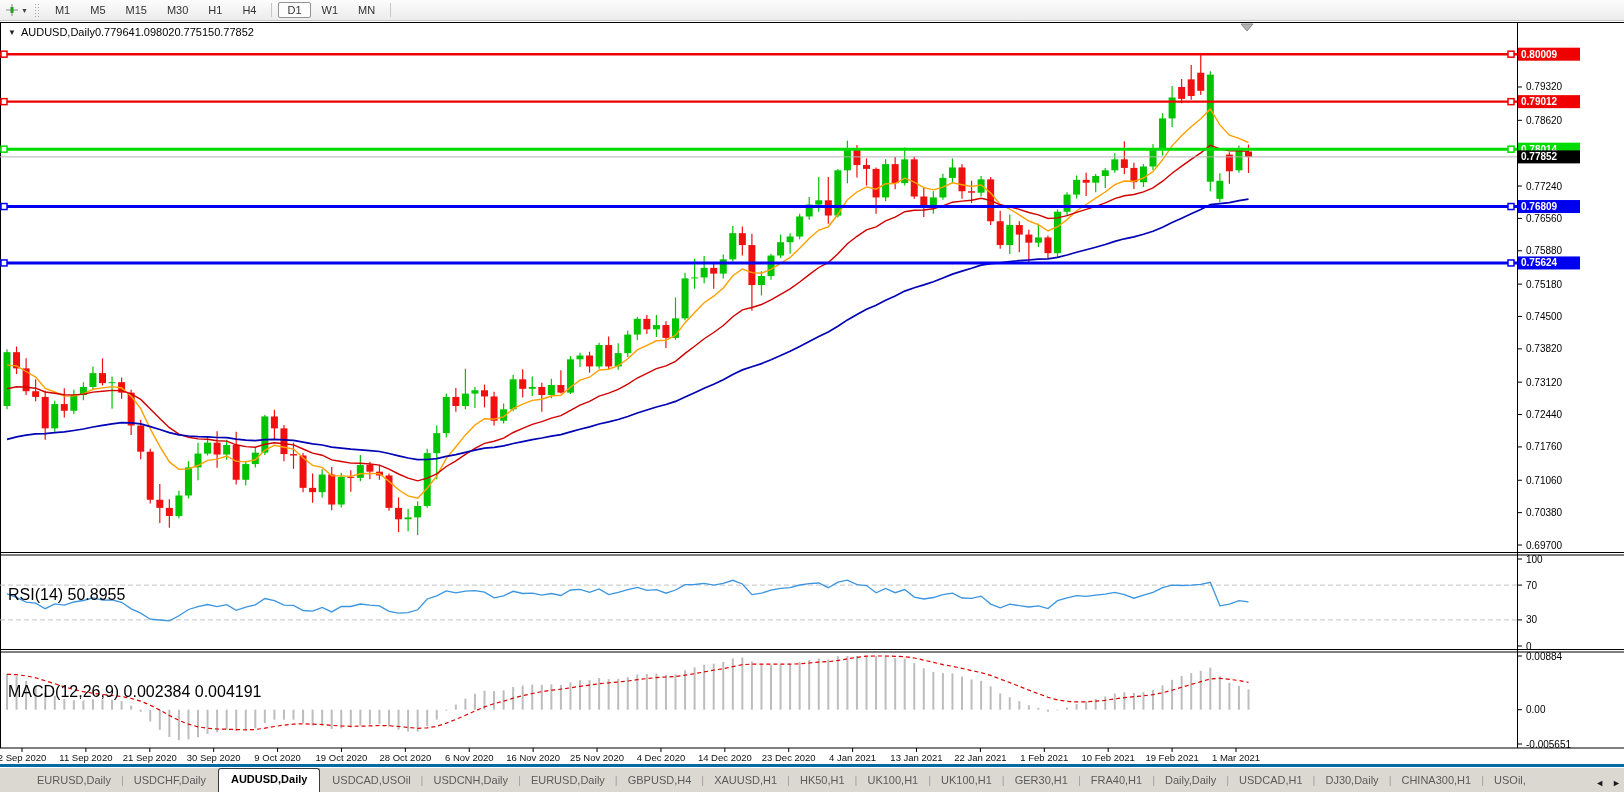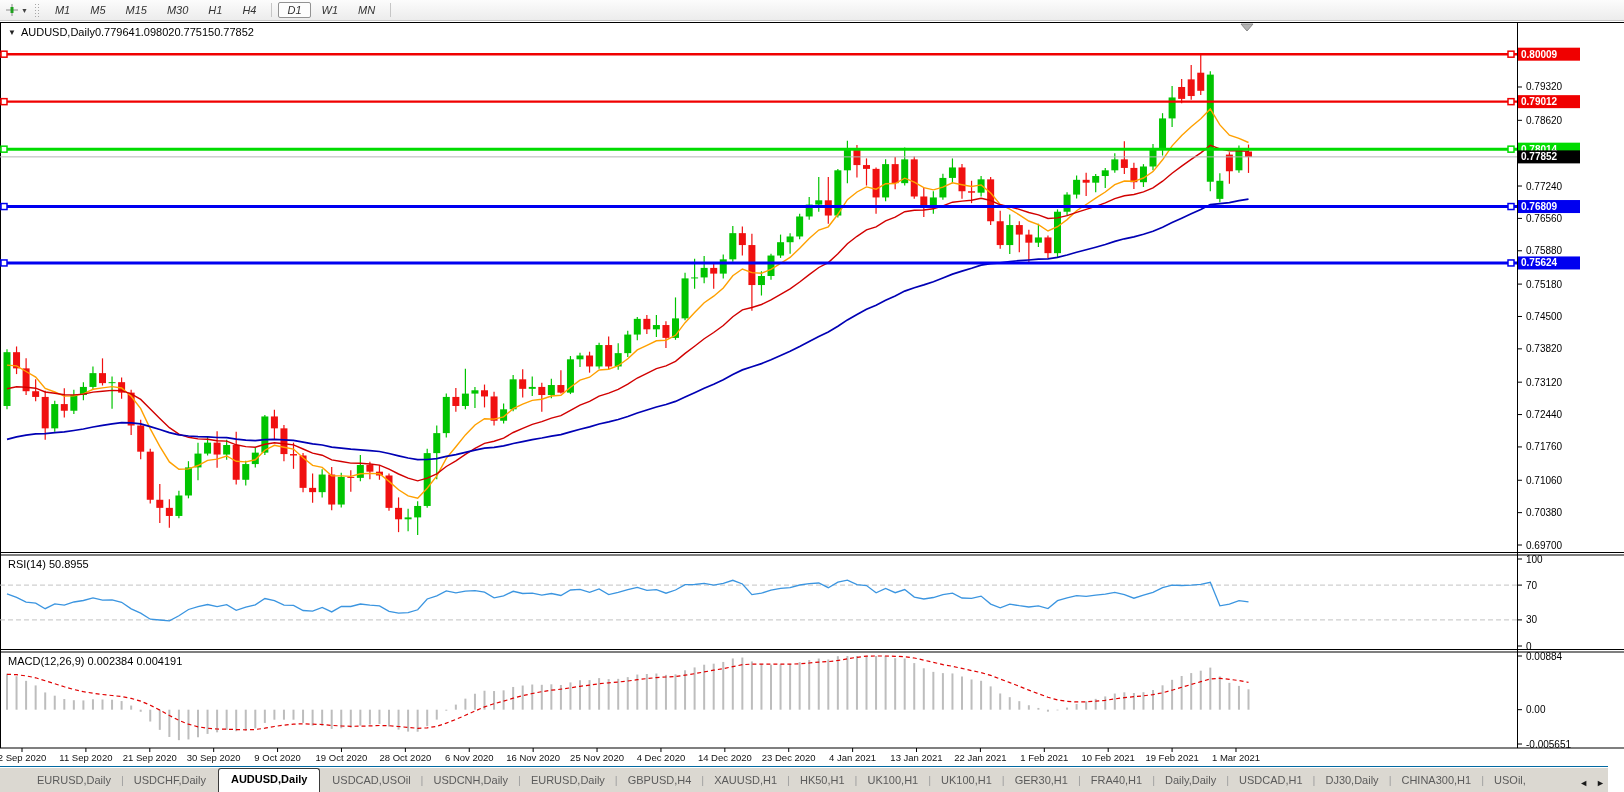--- a/index.html
+++ b/index.html
@@ -2,43 +2,43 @@
 <html><head>
 <meta charset="utf-8">
 <style>
   html,body{margin:0;padding:0;}
   body{width:1624px;height:792px;position:relative;overflow:hidden;background:#fff;
        font-family:"Liberation Sans", sans-serif;}
 
   
   .toolbar{position:absolute;top:0;left:0;right:0;height:20px;z-index:6;
     background:linear-gradient(#fcfcfc,#ececec);border-bottom:1px solid #c9c9c9;
-    display:flex;align-items:center;font-size:11px;color:#333;font-style:italic;}
+    display:flex;align-items:center;font-size:11px;color:#333;}
   .icon-cell{display:flex;align-items:center;padding:0 3px 0 5px;gap:2px;}
   .caret-down{font-size:7px;color:#444;}
   .grip{width:6px;height:14px;margin:0 5px 0 3px;
     background-image:radial-gradient(circle,#a6a6a6 35%,transparent 40%);
     background-size:3px 3px;}
   .tf-btn{padding:1px 8px;margin:0 1px;border:1px solid transparent;border-radius:2px;cursor:default;}
   .tf-btn.active{background:#fdfdfd;border-color:#929292;}
   .toolbar-sep{width:1px;height:14px;background:#c6c6c6;margin:0 5px;}
 
   
   #chart-svg{position:absolute;top:0;left:0;z-index:1;}
   .chart-title{position:absolute;left:8px;top:26px;z-index:3;font-size:11px;color:#000;
     display:flex;align-items:center;white-space:pre;}
   .chart-title .caret{font-size:8px;margin-right:5px;color:#222;}
   .chart-title .num{}
-  .pane-label{position:absolute;z-index:3;font-size:11px;color:#000;left:8px;}
+  .pane-label{position:absolute;z-index:3;font-size:16px;color:#000;left:8px;margin-top:28px;}
   #rsi-label{top:558px;}
   #macd-label{top:655px;}
 
   
-  .tabbar{position:absolute;left:0;right:16px;bottom:0;height:25px;z-index:6;
-    background:#dbd8d1;border-top:1px solid #0369a1;box-shadow:inset 0 1px 0 #fff;}
+  .tabbar{position:absolute;left:0;right:0;bottom:0;height:25px;z-index:6;
+    background:#dbd8d1;border-top:3px solid #0369a1;box-shadow:inset 0 1px 0 #fff;}
   .tabs{display:flex;align-items:flex-end;height:100%;padding-left:28px;margin-right:46px;
     overflow:hidden;white-space:nowrap;}
   .tab{font-size:11px;color:#5b5b5b;padding:4px 9px 6px;cursor:default;flex:0 0 auto;}
   .tab.active{background:#fff;color:#000;font-weight:bold;border:1px solid #3a3a3a;border-bottom:none;
     border-radius:3px 3px 0 0;padding:4px 12px 7px;margin:0 3px;}
   .tab-sep{color:#9f9f9f;font-size:11px;align-self:center;padding:0 1px;flex:0 0 auto;}
   .tab-arrows{position:absolute;right:3px;bottom:4px;display:flex;gap:8px;font-size:9px;color:#1a1a1a;}
   .tab-arrows span{cursor:default;}
 </style>
 </head>

